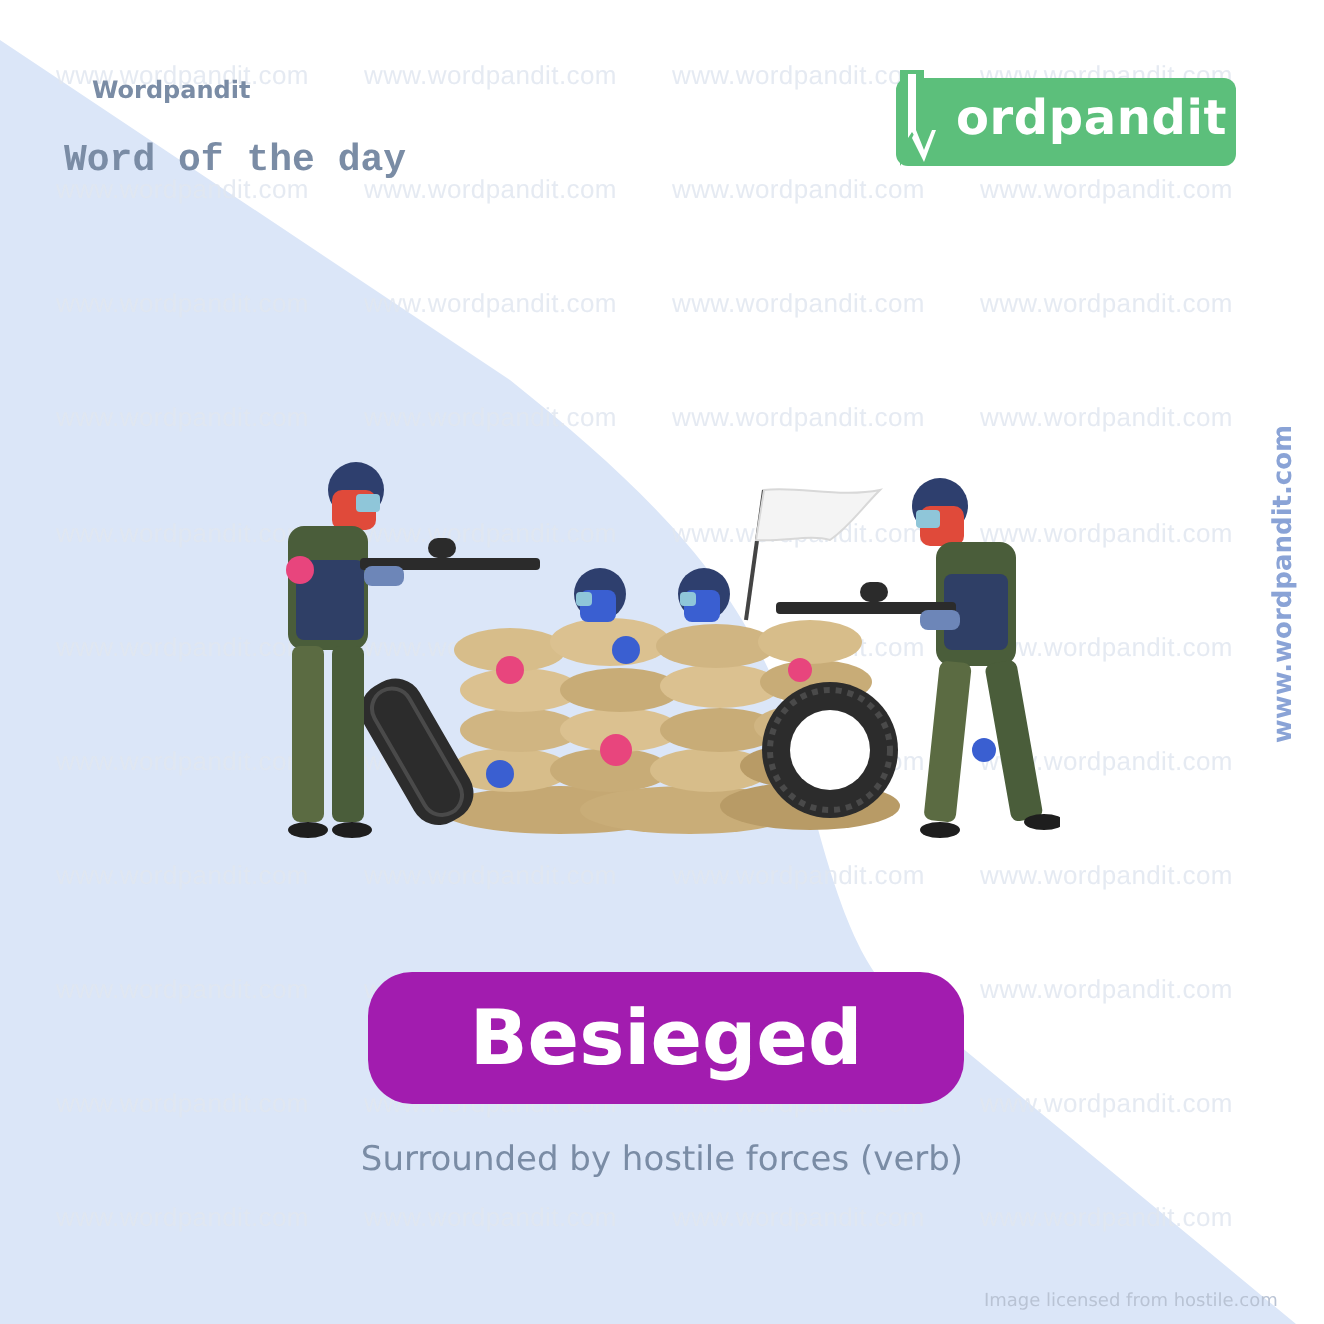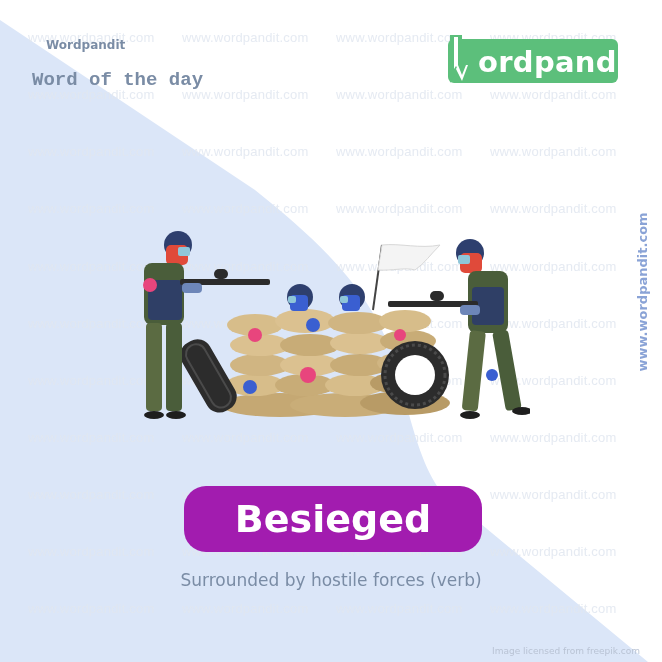--- a/index.html
+++ b/index.html
@@ -6,21 +6,21 @@
   body { width:662px; height:662px; overflow:hidden; background:#ffffff; position:relative; font-family:"DejaVu Sans", "Liberation Sans", sans-serif; }
   .bg-shape { position:absolute; left:0; top:0; width:662px; height:662px; }
   .wm-layer { position:absolute; left:0; top:0; width:662px; height:662px; pointer-events:none; }
   .wm-row { position:absolute; left:28px; height:16px; display:flex; gap:14px; }
   .wm { font-family:"Liberation Sans", sans-serif; font-size:13px; color:rgba(225,230,240,0.85); white-space:nowrap; width:140px; letter-spacing:0.2px; }
   .brand-title { position:absolute; left:46px; top:38px; font-size:12px; font-weight:bold; color:#7a8ca5; }
   .brand-sub { position:absolute; left:32px; top:69px; font-size:19px; font-weight:bold; color:#7a8ca5;font-family:Liberation Mono, monospace; }
   .logo { position:absolute; left:448px; top:35px; width:170px; height:48px; }
   .logo-box { position:absolute; left:0; top:4px; width:170px; height:44px; background:#5cbf7b; border-radius:6px; }
   .logo-flag { position:absolute; left:0; top:0; width:24px; height:48px; }
-  .logo-text { position:absolute; left:30px; top:10px; font-size:29px; font-weight:bold; color:#ffffff; letter-spacing:0.3px; }
+  .logo-text { position:absolute; left:30px; top:10px; font-size:24px; font-weight:bold; color:#ffffff; letter-spacing:0.3px; }
   .side-url { position:absolute; left:642px; top:292px; transform:translate(-50%,-50%) rotate(-90deg); font-size:13px; font-weight:bold; color:#8aa3d6; white-space:nowrap; }
   .illustration { position:absolute; left:130px; top:225px; width:400px; height:200px; }
   .word-pill { position:absolute; left:184px; top:486px; width:298px; height:66px; background:#a21caf; border-radius:22px; display:flex; align-items:center; justify-content:center; }
   .word-text { font-size:38px; font-weight:bold; color:#ffffff; }
   .definition { position:absolute; left:0; width:662px; top:570px; text-align:center; font-size:17px; color:#7a8ca5; }
   .credit { position:absolute; left:492px; top:646px; font-size:9px; color:#b9c3d4; white-space:nowrap; }
 </style>
 </head>
 <body>
 
@@ -201,13 +201,13 @@
     <rect x="330" y="80" width="20" height="10" rx="4" fill="#6d86b8"></rect>
   </g>
 </svg>
 
 <div class="word-pill">
   <span class="word-text">Besieged</span>
 </div>
 
 <div class="definition">Surrounded by hostile forces (verb)</div>
 
-<div class="credit">Image licensed from freepik.com</div>
+<div class="credit">Image licensed from hostile.com</div>
 
 </body></html>

